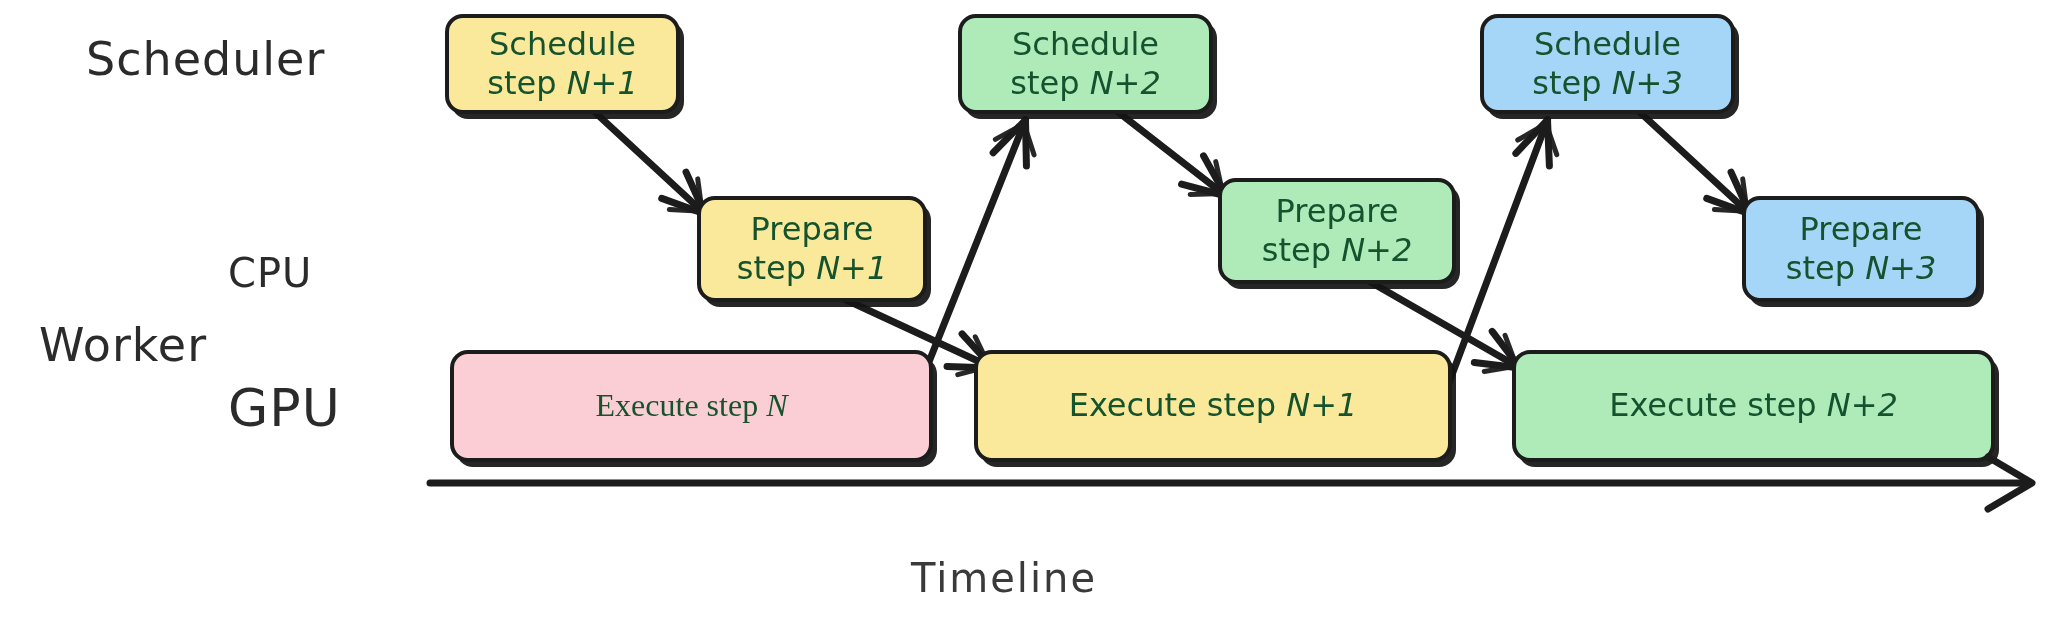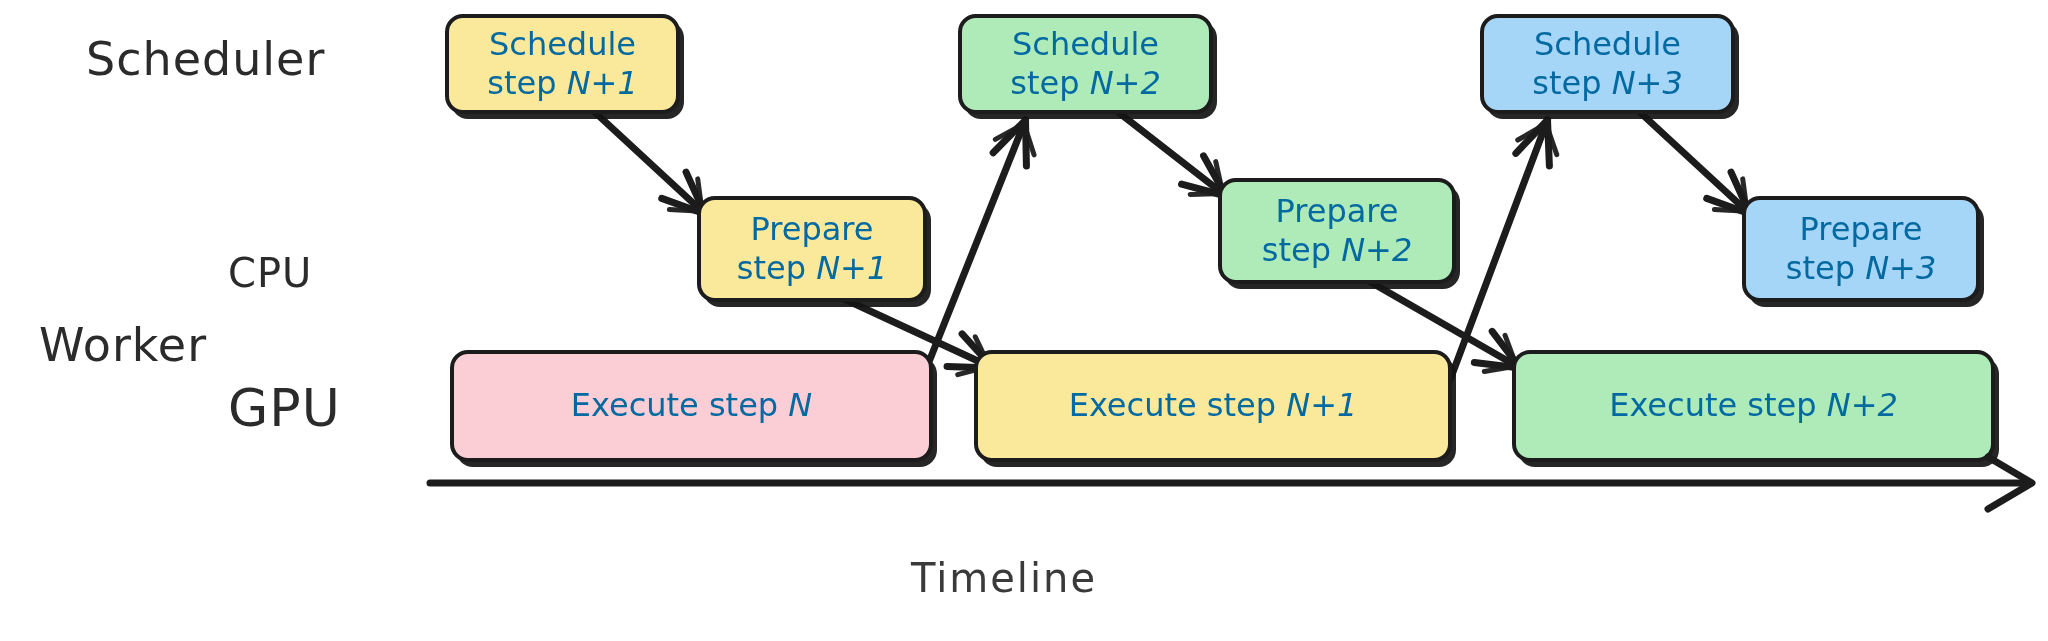--- a/index.html
+++ b/index.html
@@ -31,21 +31,21 @@
 
   .node {
     position: absolute;
     box-sizing: border-box;
     border: 4px solid #1c1c1c;
     border-radius: 18px;
     display: flex;
     flex-direction: column;
     align-items: center;
     justify-content: center;
-    color: #0369a1;
+    color: #14532d;
     font-size: 32px;
     line-height: 1.22;
     text-align: center;
     padding: 4px 10px;
     box-shadow: 5px 6px 0 -1px rgba(20,20,20,0.92);
     font-family: "DejaVu Sans", sans-serif;
   }
   .node .l1, .node .l2 { display: block; white-space: nowrap; }
   .node.single { flex-direction: row; }
   .node .em { font-style: italic; }
@@ -146,21 +146,21 @@
         <span class="l2">step <span class="em">N+1</span></span>
       </div>
       <div class="node" style="left: 1218px; top: 178px; width: 238px; height: 106px; background: rgb(174, 235, 185);">
         <span class="l1">Prepare</span>
         <span class="l2">step <span class="em">N+2</span></span>
       </div>
       <div class="node" style="left: 1742px; top: 196px; width: 238px; height: 106px; background: rgb(165, 214, 248);">
         <span class="l1">Prepare</span>
         <span class="l2">step <span class="em">N+3</span></span>
       </div>
-      <div class="node single" style="left: 450px; top: 350px; width: 483px; height: 112px; background: rgb(251, 206, 213);">
+      <div class="node single" style="left: 450px; top: 350px; width: 483px; height: 112px; background: rgb(251, 206, 213); font-family: Liberation Serif, serif;">
         <span class="l1">Execute step <span class="em">N</span></span>
       </div>
       <div class="node single" style="left: 974px; top: 350px; width: 478px; height: 112px; background: rgb(250, 233, 155);">
         <span class="l1">Execute step <span class="em">N+1</span></span>
       </div>
       <div class="node single" style="left: 1512px; top: 350px; width: 483px; height: 112px; background: rgb(174, 235, 185); align-items: center;">
         <span class="l1">Execute step <span class="em">N+2</span></span>
       </div>
     </div>
 

